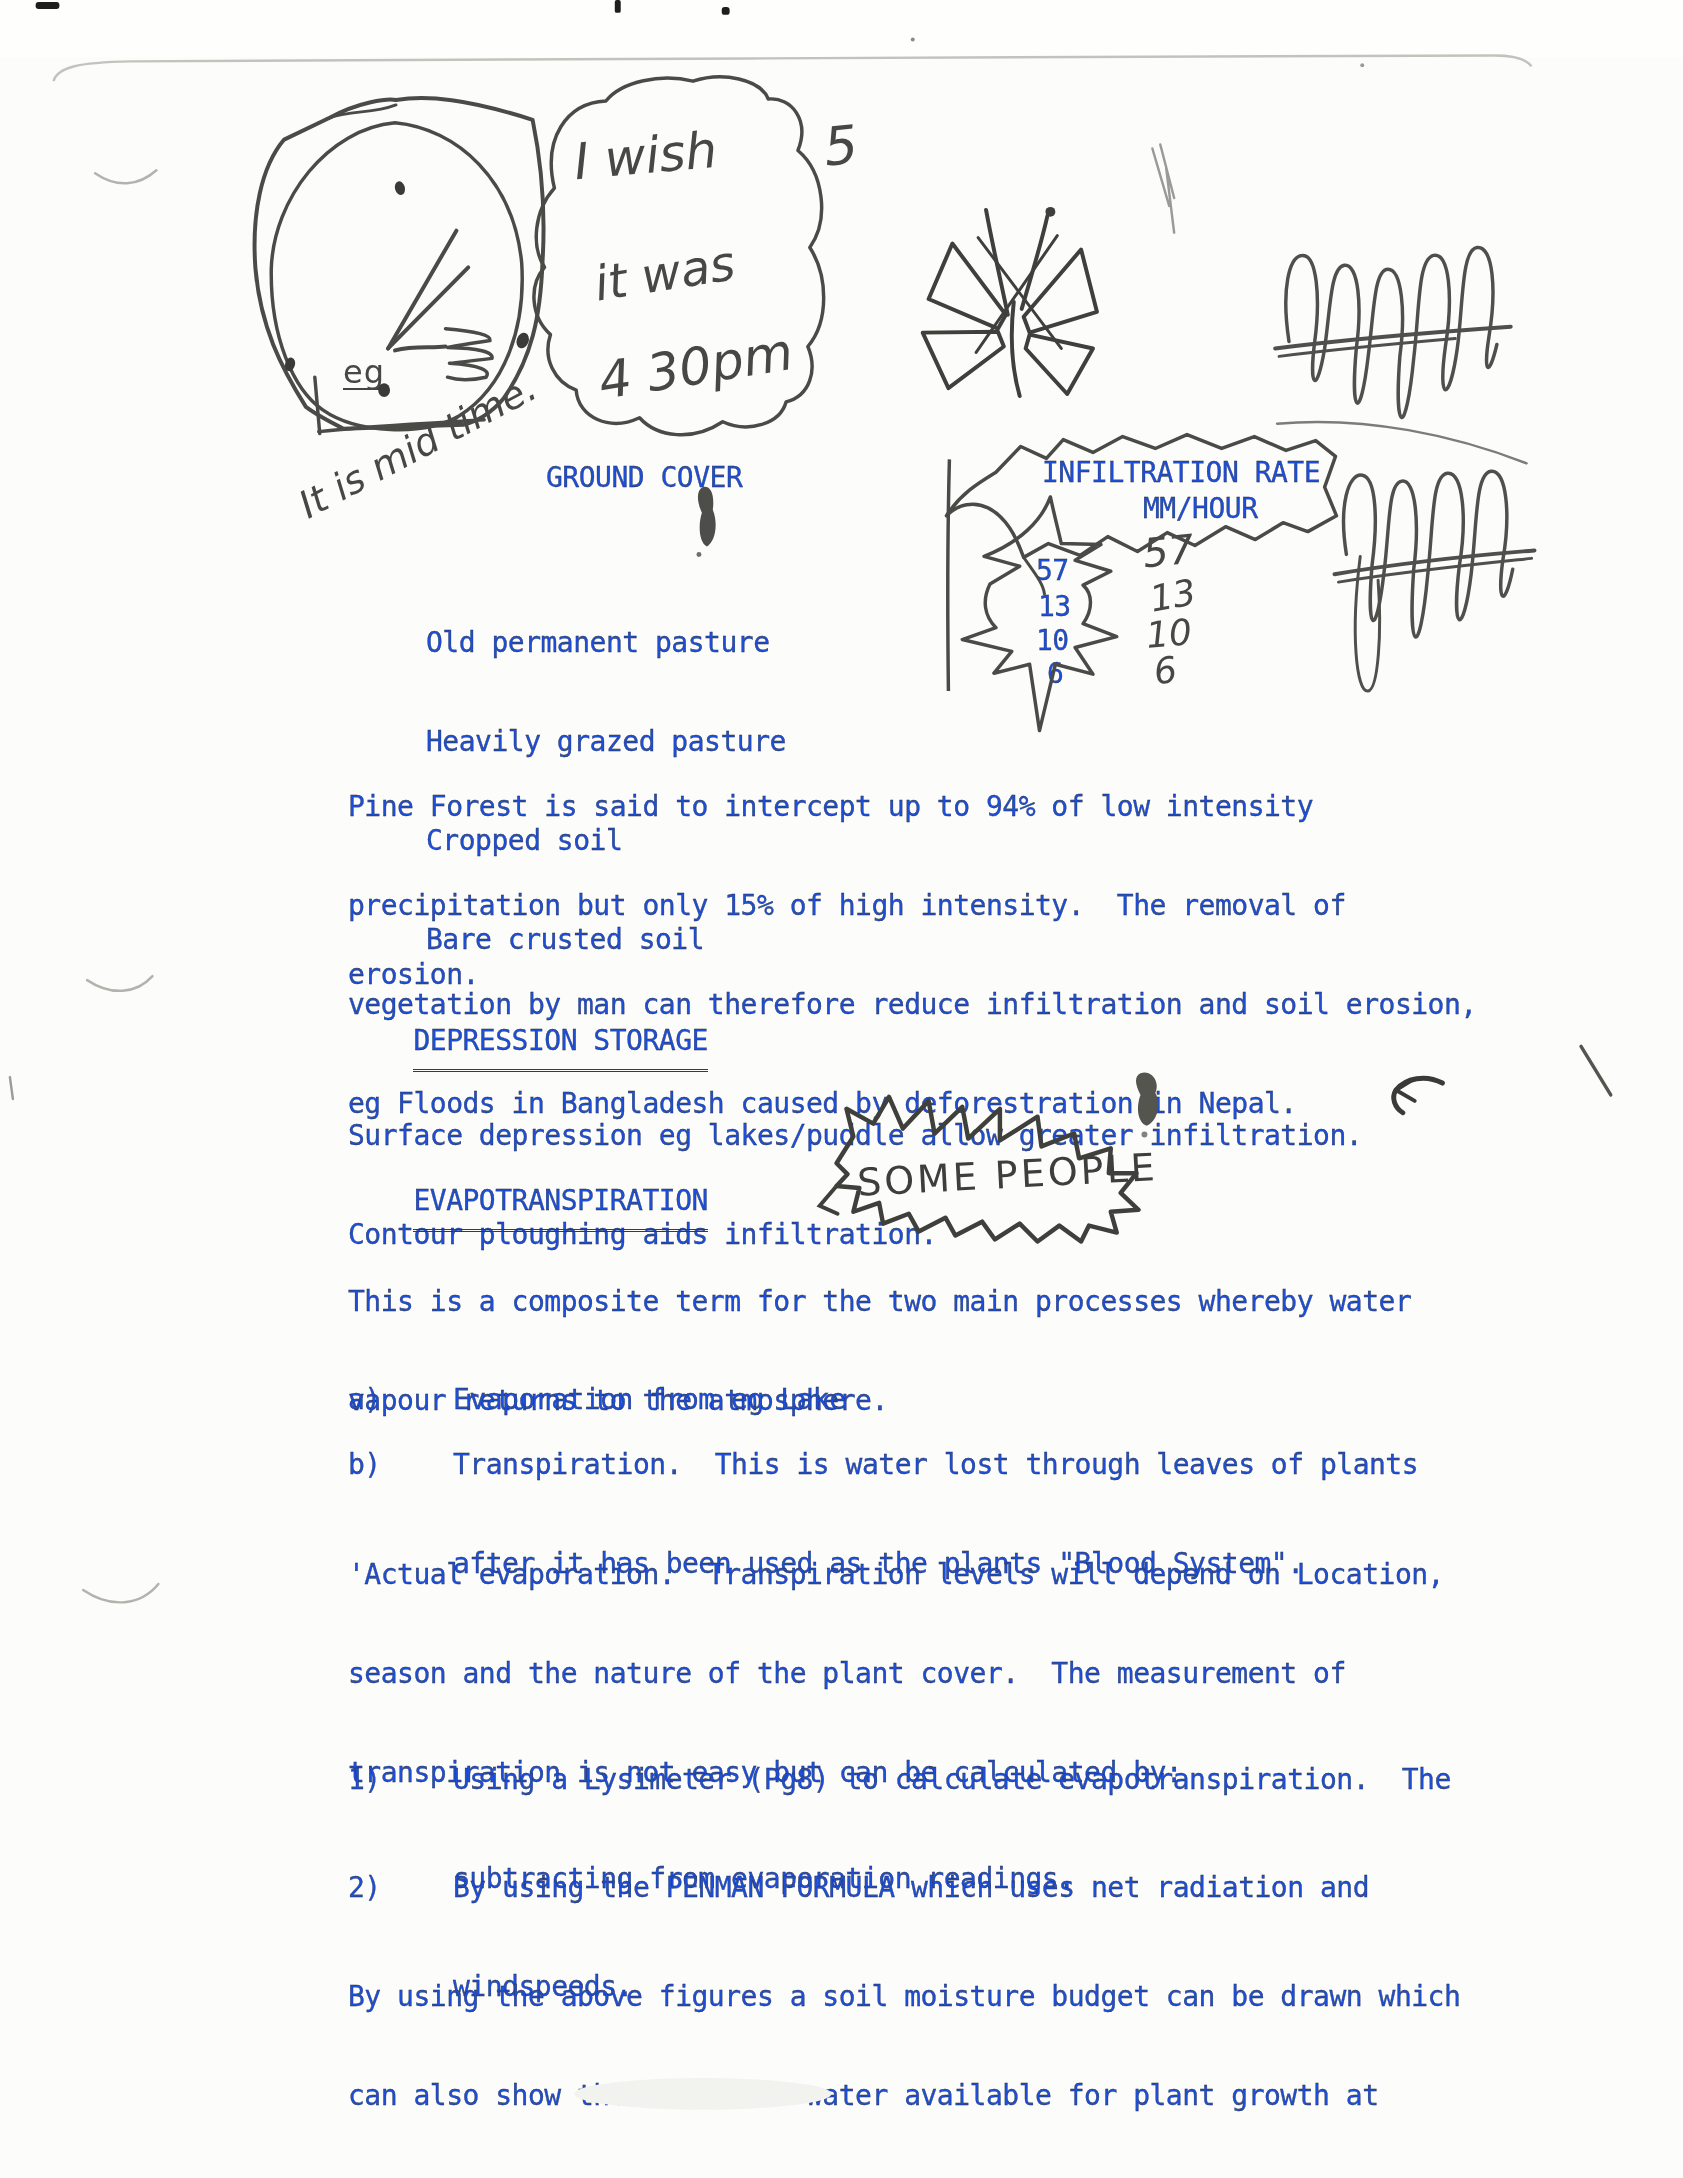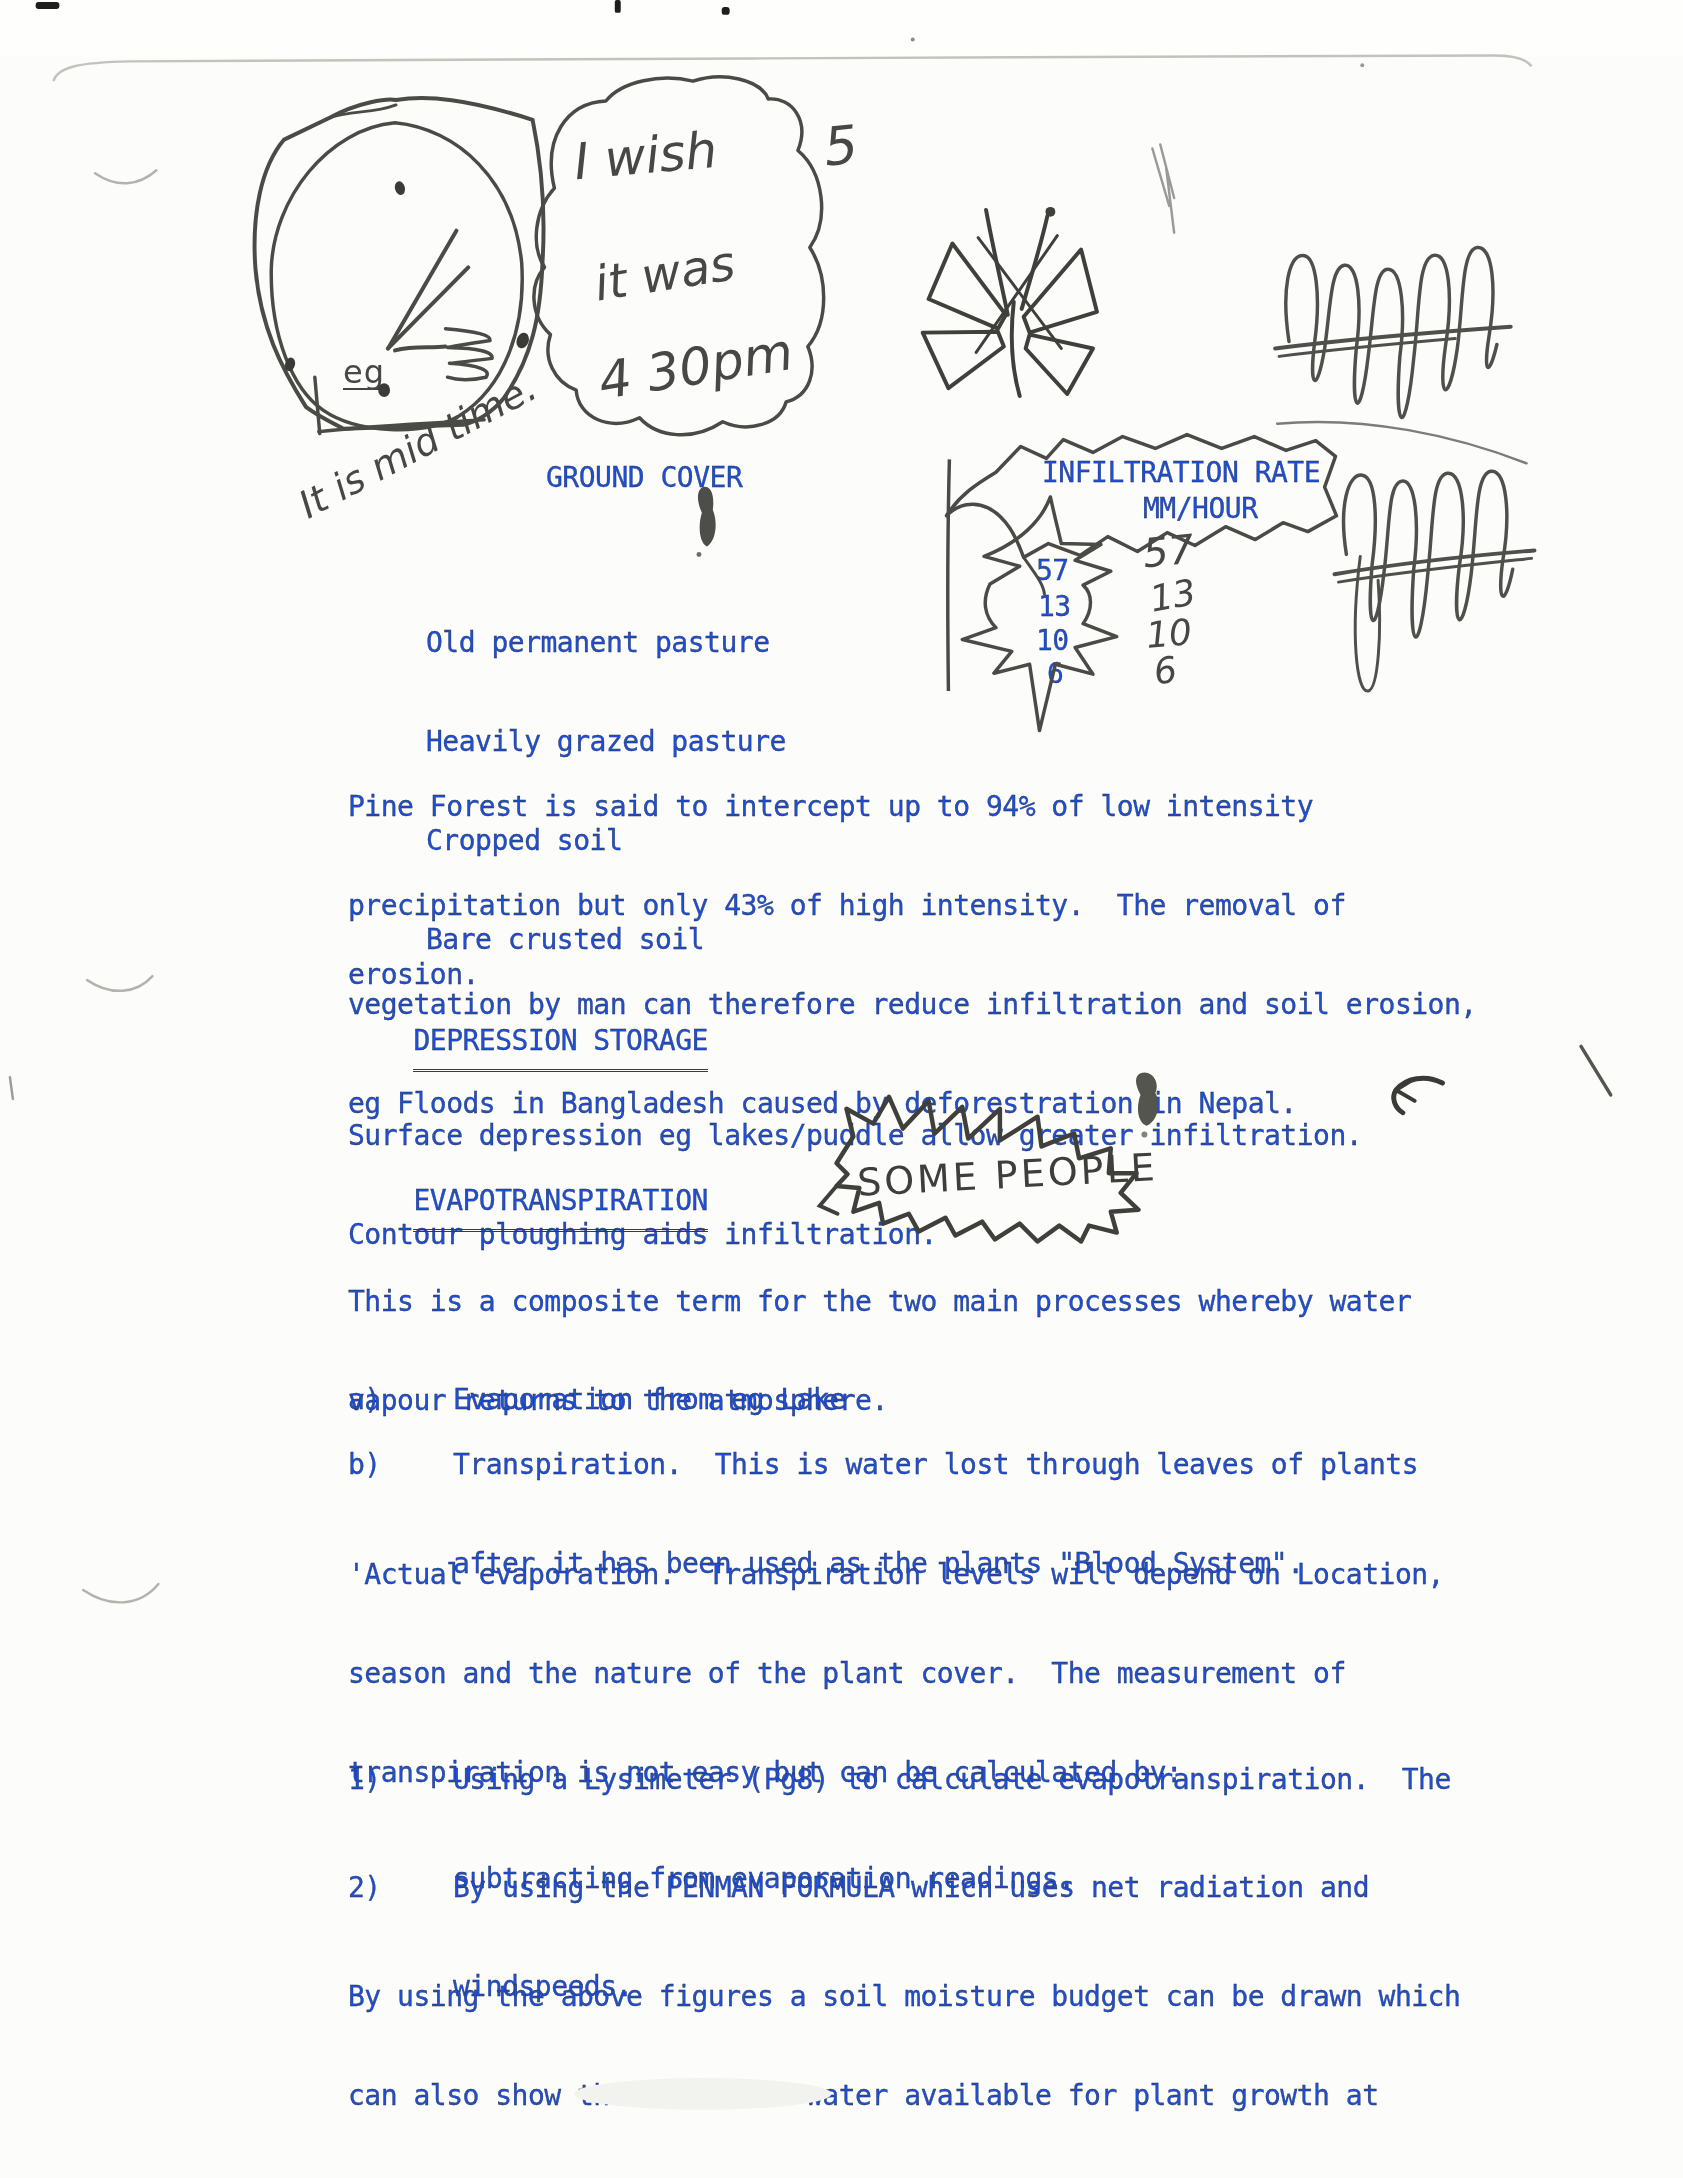--- a/index.html
+++ b/index.html
@@ -60,21 +60,21 @@
   <div class="t" style="left:1036px; top:624px;">10</div>
   <div class="t" style="left:1047px; top:657px;">6</div>
 
   <div class="hand" style="left:1143px; top:531px; font-size:40px; transform:rotate(-6deg);">57</div>
   <div class="hand" style="left:1150px; top:578px; font-size:36px; transform:rotate(-10deg);">13</div>
   <div class="hand" style="left:1146px; top:616px; font-size:36px; transform:rotate(-5deg);">10</div>
   <div class="hand" style="left:1154px; top:653px; font-size:36px; transform:rotate(-8deg);">6</div>
 
   <div class="t" style="left:348px; top:724px;">
     <div class="ln">Pine Forest is said to intercept up to 94% of low intensity</div>
-    <div class="ln">precipitation but only 43% of high intensity.  The removal of</div>
+    <div class="ln">precipitation but only 15% of high intensity.  The removal of</div>
     <div class="ln">vegetation by man can therefore reduce infiltration and soil erosion,</div>
     <div class="ln">eg Floods in Bangladesh caused by deforestration in Nepal.</div>
   </div>
 
   <div class="t" style="left:348px; top:892px;">
     <div class="ln">erosion.</div>
   </div>
 
   <div class="t" style="left:348px; top:991px;">
     <span class="uh">DEPRESSION STORAGE</span>

